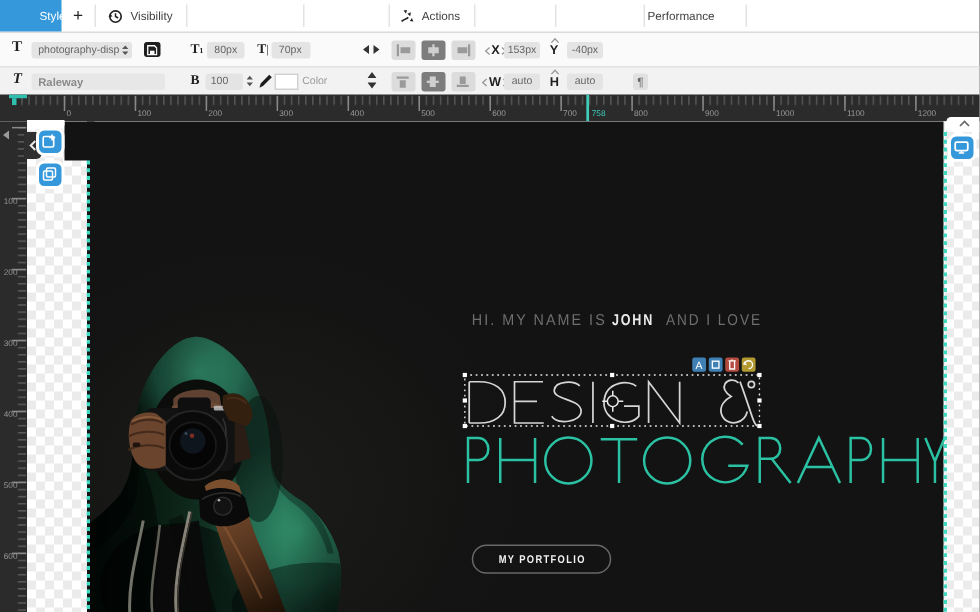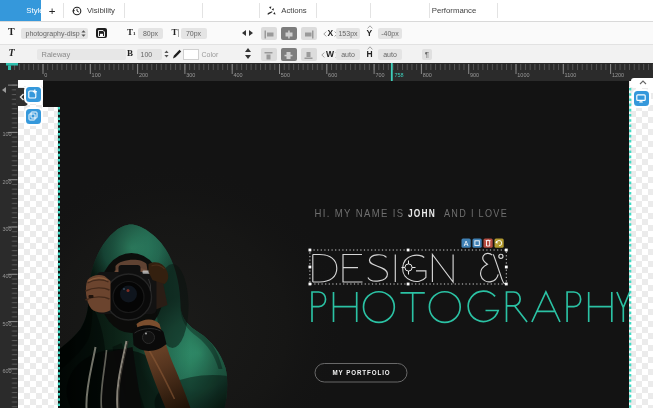--- a/index.html
+++ b/index.html
@@ -128,21 +128,21 @@
       </svg>
     <div class="inp" style="left:336px;top:5.5px;width:24px;height:11px;justify-content:center;">153px</div>
     <div class="abs" style="left:366.5px;top:6px;font-size:8.5px;color:#222;font-weight:bold;">Y</div>
     <svg class="abs" style="left:366.5px;top:2.5px;" width="6" height="4" viewBox="0 0 6 4">
         <path d="M0.6 3.4 L3 0.8 L5.4 3.4" stroke="#999" stroke-width="0.9" fill="none"></path>
       </svg>
     <div class="inp" style="left:378px;top:5.5px;width:24px;height:11px;justify-content:center;">-40px</div>
 
     <div id="row2"></div>
     <div class="lbl" style="left:8.5px;top:25px;font-size:10px;font-style:italic;">T</div>
-    <div class="inp" style="left:37px;top:26.5px;width:89px;height:11px;background:#e7e7e7;color:#8a8a8a;font-size:7.5px;">
+    <div class="inp" style="left:21px;top:26.5px;width:89px;height:11px;background:#e7e7e7;color:#8a8a8a;font-size:7.5px;font-weight:bold;">
         <span style="margin-left:4.5px;">Raleway</span>
       </div>
     <div class="lbl" style="left:127px;top:26px;font-size:9px;">B</div>
     <div class="inp" style="left:136.5px;top:26.5px;width:25px;height:11px;">
         <span style="margin-left:4px;">100</span>
       </div>
     <svg class="abs" style="left:163.5px;top:28px;" width="5" height="8" viewBox="0 0 5 8">
         <path d="M0.4 3 L2.5 0.5 L4.6 3 Z M0.4 5 L2.5 7.5 L4.6 5 Z" fill="#555"></path>
       </svg>
     <svg class="abs" style="left:172px;top:26.5px;" width="10" height="11" viewBox="0 0 10 11">

